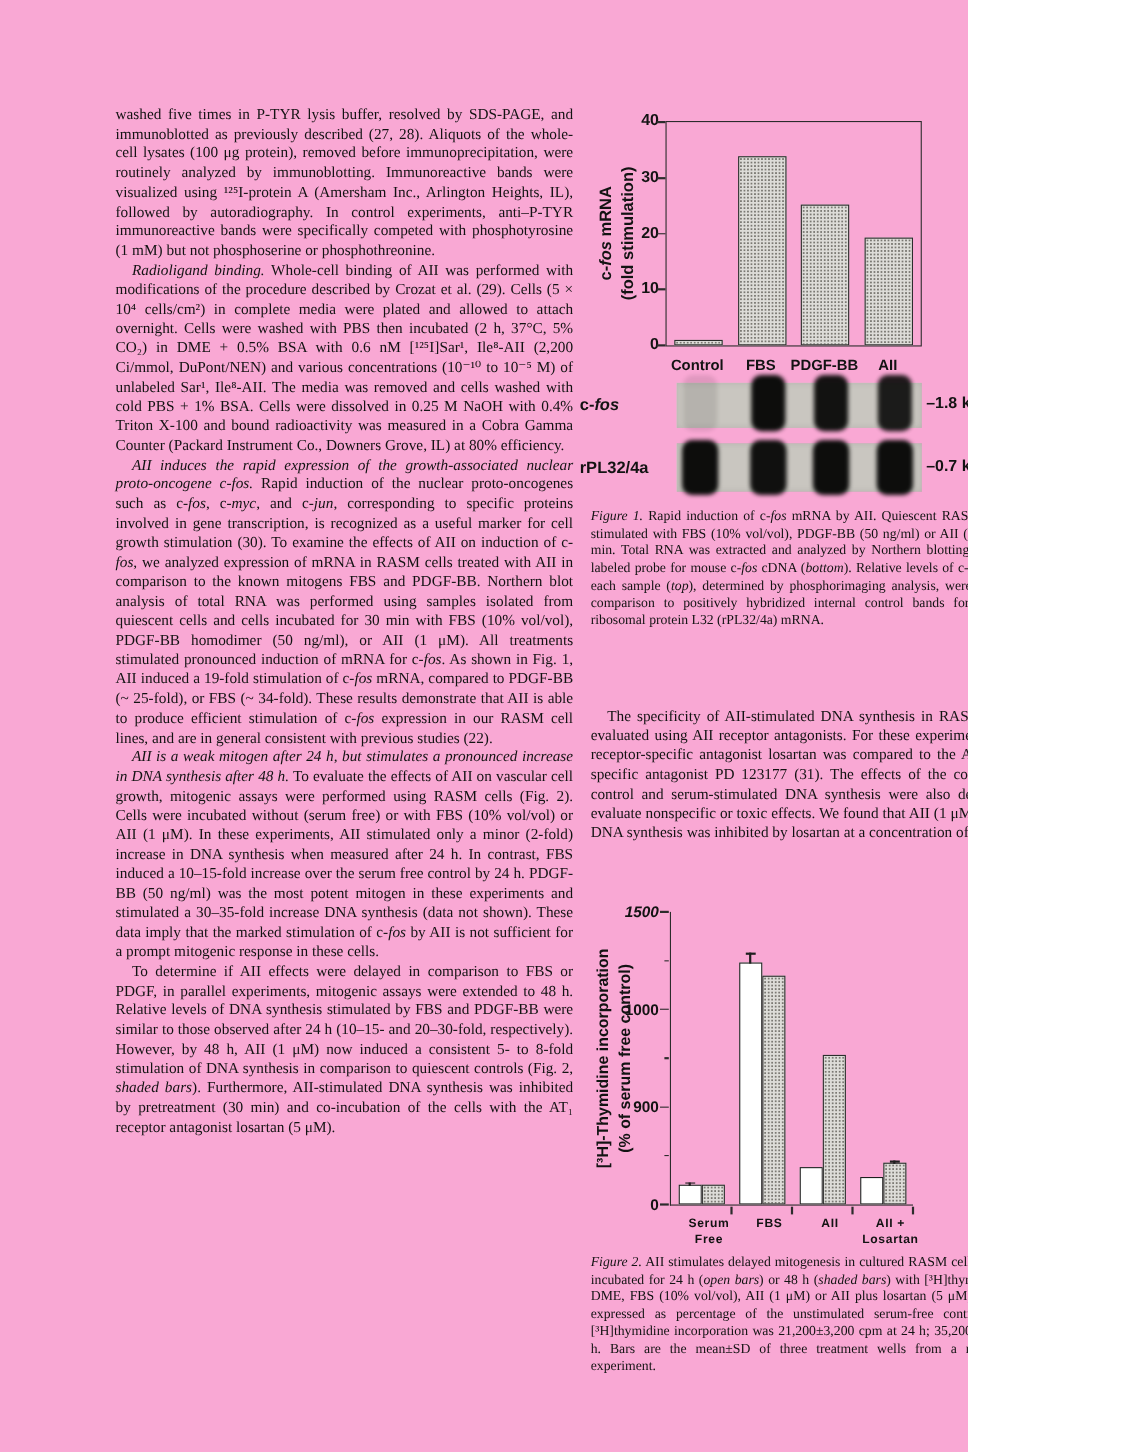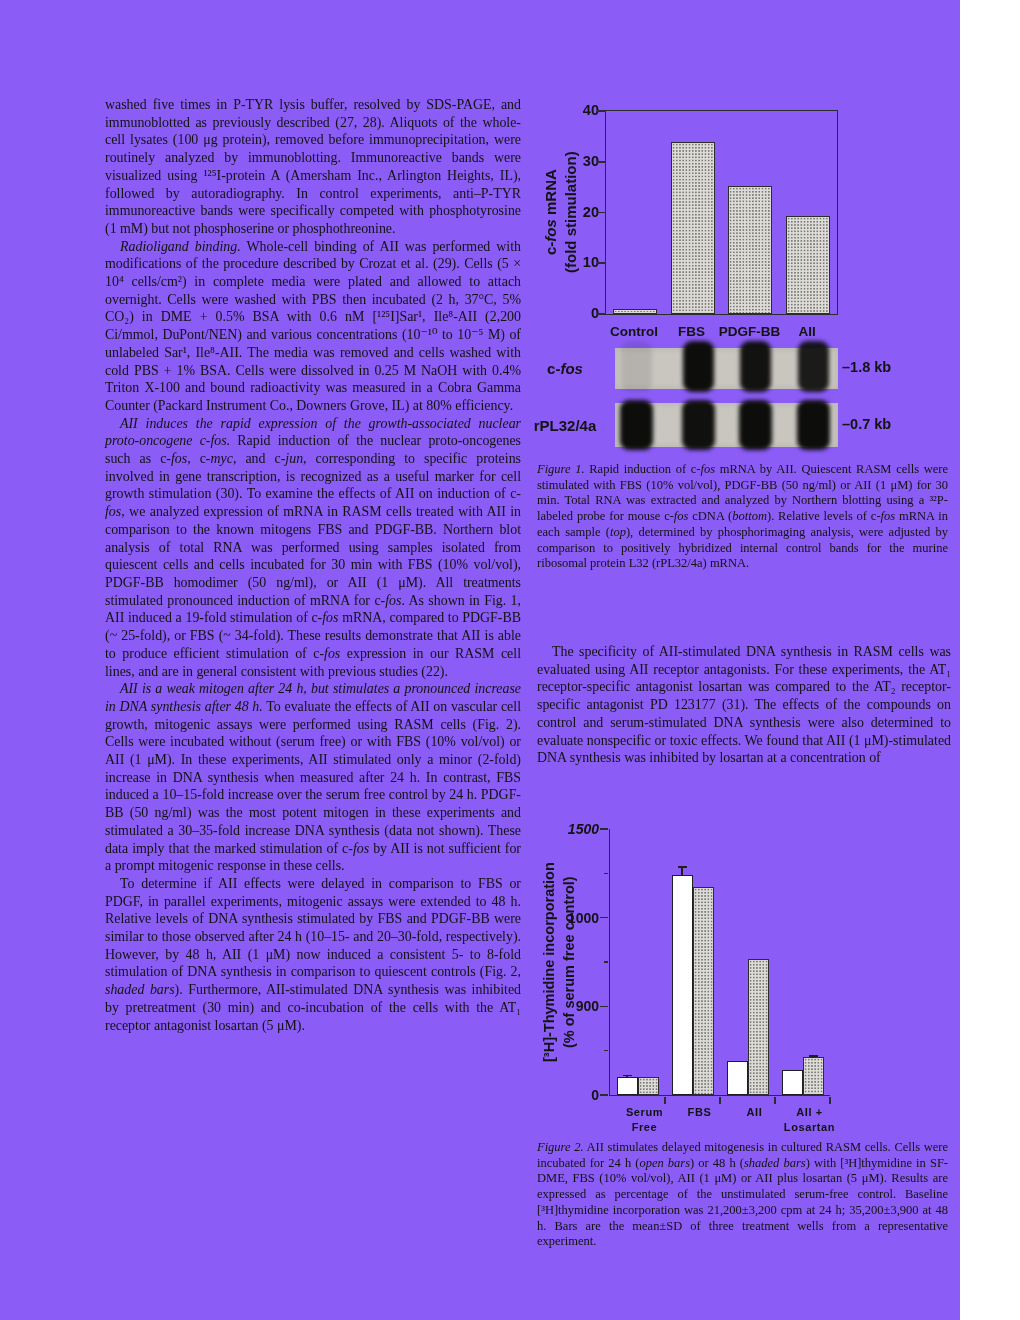--- a/index.html
+++ b/index.html
@@ -1,16 +1,16 @@
 <!DOCTYPE html>
 <html><head>
 <meta charset="utf-8">
 <style>
   html,body{margin:0;padding:0;background:#ffffff;}
-  .page{position:relative;width:960px;height:1320px;background:#8b5cf6;
+  .page{position:relative;width:880px;height:1320px;background:#f9a8d4;
         font-family:"Liberation Serif","DejaVu Serif",serif;color:#131313;overflow:hidden;}
   .col{position:absolute;}
   .body-text{font-size:13.9px;line-height:17.7px;text-align:justify;}
   .body-text p{margin:0;}
   .indent{text-indent:15px;}
   .it{font-style:italic;}
   .sans{font-family:"Liberation Sans","DejaVu Sans",sans-serif;}
   h2.results{font-family:"Liberation Sans","DejaVu Sans",sans-serif;font-size:15.5px;
              font-weight:bold;margin:27px 0 30px 0;letter-spacing:0.2px;}
   .caption{font-size:12.5px;line-height:15.7px;text-align:justify;}
@@ -35,21 +35,21 @@
           font-weight:bold;text-align:center;white-space:nowrap;}
   .vlabel .vline{display:block;}
   .errbar{position:absolute;width:9px;}
   .errbar:before{content:"";position:absolute;left:50%;top:0;bottom:0;width:1.6px;margin-left:-0.8px;background:#1f1f1f;}
   .errbar:after{content:"";position:absolute;left:0;right:0;top:0;height:1.7px;background:#1f1f1f;}
 
   
   .blot-strip{position:absolute;left:78px;width:223px;background:#c9c6c0;
               box-shadow:inset 0 0 7px rgba(0,0,0,0.10);}
   .blot-band{position:absolute;background:#0d0d0c;border-radius:9px;filter:blur(2px);}
-  .blot-row-label{position:absolute;left:-10px;width:76px;text-align:center;font-weight:bold;font-size:15px;}
+  .blot-row-label{position:absolute;left:-10px;width:76px;text-align:left;font-weight:bold;font-size:15px;}
   .blot-size{position:absolute;left:305px;font-weight:bold;font-size:14.5px;}
 </style>
 </head>
 <body>
 
 <div class="page">
 
   <div class="col body-text" style="left:105px;top:96px;width:416px;">
     <p><span>washed five times in P-TYR lysis buffer, resolved by SDS-PAGE, and immunoblotted as previously described (27, 28). Aliquots of the whole-cell lysates (100 μg protein), removed before immunoprecipitation, were routinely analyzed by immunoblotting. Immunoreactive bands were visualized using ¹²⁵I-protein A (Amersham Inc., Arlington Heights, IL), followed by autoradiography. In control experiments, anti–P-TYR immunoreactive bands were specifically competed with phosphotyrosine (1 mM) but not phosphoserine or phosphothreonine.</span></p>
     <p class="indent"><span class="it">Radioligand binding.</span><span> Whole-cell binding of AII was performed with modifications of the procedure described by Crozat et al. (29). Cells (5 × 10⁴ cells/cm²) in complete media were plated and allowed to attach overnight. Cells were washed with PBS then incubated (2 h, 37°C, 5% CO₂) in DME + 0.5% BSA with 0.6 nM [¹²⁵I]Sar¹, Ile⁸-AII (2,200 Ci/mmol, DuPont/NEN) and various concentrations (10⁻¹⁰ to 10⁻⁵ M) of unlabeled Sar¹, Ile⁸-AII. The media was removed and cells washed with cold PBS + 1% BSA. Cells were dissolved in 0.25 M NaOH with 0.4% Triton X-100 and bound radioactivity was measured in a Cobra Gamma Counter (Packard Instrument Co., Downers Grove, IL) at 80% efficiency.</span></p>

